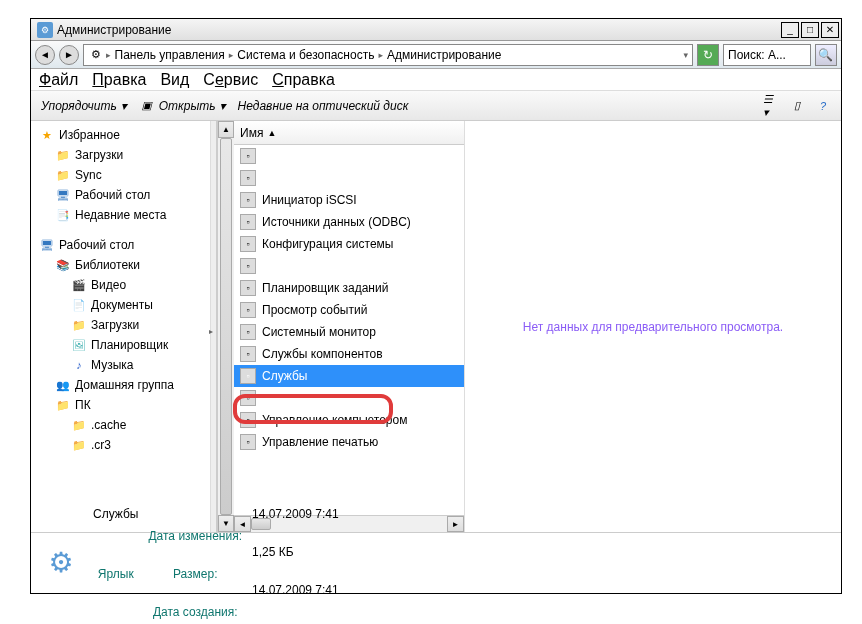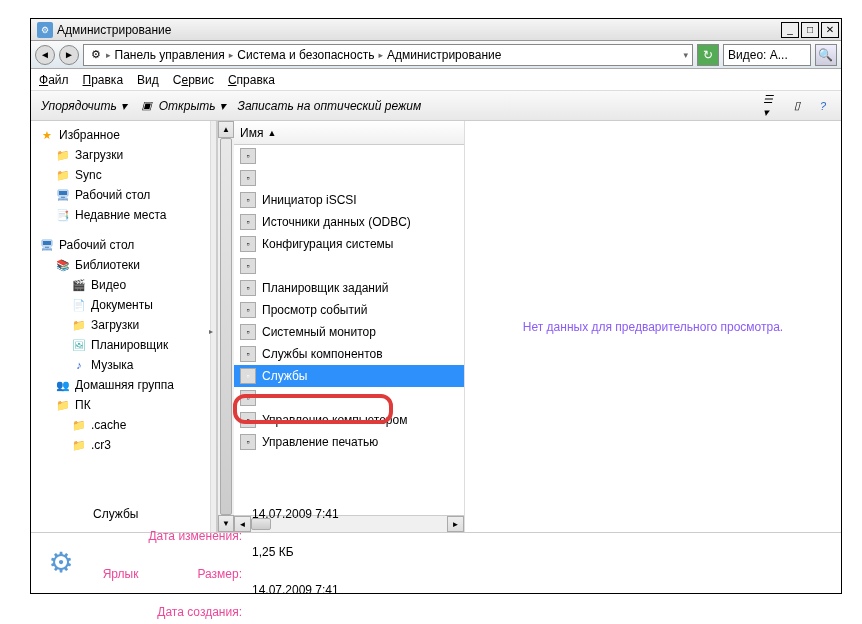--- a/index.html
+++ b/index.html
@@ -11,21 +11,21 @@
     .win-btns { display: flex; gap: 2px; }
     .win-btn { width: 18px; height: 16px; border: 1px solid #000; background: #eee; font-size: 10px; display: flex; align-items: center; justify-content: center; cursor: pointer; }
     .addrbar { height: 28px; background: linear-gradient(#fafafa, #dfe8ee); display: flex; align-items: center; padding: 2px 4px; gap: 4px; border-bottom: 1px solid #aaa; }
     .nav-btn { width: 20px; height: 20px; border: 1px solid #888; border-radius: 10px; background: #ddd; display: flex; align-items: center; justify-content: center; font-size: 10px; }
     .breadcrumb-box { flex: 1; height: 22px; border: 1px solid #888; background: #fff; display: flex; align-items: center; padding: 0 4px; gap: 2px; font-size: 12px; }
     .bc-item { cursor: pointer; padding: 0 2px; }
     .bc-sep { color: #666; font-size: 9px; }
     .refresh-btn { width: 22px; height: 22px; border: 1px solid #888; background: #5a5; color: #fff; display: flex; align-items: center; justify-content: center; font-size: 12px; }
     .search-box { width: 88px; height: 22px; border: 1px solid #888; background: #fff; padding: 0 4px; font-size: 12px; display: flex; align-items: center; }
     .search-btn { width: 22px; height: 22px; border: 1px solid #888; background: linear-gradient(#eef,#ccd); display: flex; align-items: center; justify-content: center; font-size: 12px; }
-    .menubar { height: 22px; display: flex; align-items: center; gap: 14px; padding: 0 8px; font-size: 12px; border-bottom: 1px solid #ddd; }
+    .menubar { height: 22px; display: flex; align-items: center; gap: 14px; padding: 0 8px; font-size: 16px; border-bottom: 1px solid #ddd; }
     .menu-item { cursor: pointer; }
     .menu-item u { text-decoration: underline; }
     .toolbar { height: 30px; background: linear-gradient(#fafafa, #e8e8e8); display: flex; align-items: center; gap: 12px; padding: 0 10px; font-size: 12px; border-bottom: 1px solid #ccc; font-style: italic; }
     .tb-btn { cursor: pointer; display: flex; align-items: center; gap: 4px; }
     .tb-right { margin-left: auto; display: flex; gap: 10px; align-items: center; }
     .tb-icon { width: 16px; height: 16px; display: flex; align-items: center; justify-content: center; font-size: 11px; }
     .body { display: flex; height: 411px; }
     .sidebar { width: 180px; border-right: 1px solid #ddd; overflow: hidden; padding: 4px 0; font-size: 12px; }
     .side-item { display: flex; align-items: center; gap: 4px; padding: 2px 4px 2px 8px; cursor: pointer; }
     .side-item.indent1 { padding-left: 24px; }
@@ -51,21 +51,21 @@
     .item.selected { background: #2e90fa; color: #fff; }
     .highlight { position: absolute; border: 4px solid #e03b3b; border-radius: 12px; pointer-events: none; }
     .hscroll { height: 17px; background: #f0f0f0; border-top: 1px solid #ccc; display: flex; }
     .hsc-btn { width: 17px; background: linear-gradient(#eee,#ddd); border: 1px solid #aaa; font-size: 8px; display: flex; align-items: center; justify-content: center; }
     .hsc-track { flex: 1; position: relative; }
     .hsc-thumb { position: absolute; left: 0; width: 20px; top: 2px; bottom: 2px; background: linear-gradient(#e8e8e8,#ccc); border: 1px solid #aaa; border-radius: 2px; }
     .preview { flex: 1; display: flex; align-items: center; justify-content: center; font-size: 12px; color: #8b5cf6; border-left: 1px solid #ddd; }
     .details { height: 60px; border-top: 1px solid #ccc; display: flex; align-items: center; padding: 6px 10px; gap: 12px; font-size: 12px; }
     .det-icon { width: 40px; height: 40px; display: flex; align-items: center; justify-content: center; font-size: 28px; color: #5b9bd5; }
     .det-grid { display: grid; grid-template-columns: auto auto auto; gap: 2px 10px; }
-    .det-label { color: #ec4899; text-align: right; margin-top: 22px; }
+    .det-label { color: #0f766e; text-align: center; margin-top: 22px; }
   </style>
 </head>
 <body>
 
 <div class="window">
   <div class="titlebar">
     <span class="titlebar-icon">⚙</span>
     <span class="titlebar-text">Администрирование</span>
     <div class="win-btns">
       <div class="win-btn">_</div>
@@ -82,37 +82,37 @@
       <span class="bc-sep">▸</span>
       <span class="bc-item">Панель управления</span>
       <span class="bc-sep">▸</span>
       <span class="bc-item">Система и безопасность</span>
       <span class="bc-sep">▸</span>
       <span class="bc-item">Администрирование</span>
       <span class="bc-sep" style="margin-left:auto">▾</span>
     </div>
     <div class="refresh-btn">↻</div>
     <div class="search-box">
-        <span>Видео: А...</span>
+        <span>Поиск: А...</span>
       </div>
     <div class="search-btn">🔍</div>
   </div>
 
   <div class="menubar">
     <span class="menu-item"><u>Ф</u><span></span>айл</span>
     <span class="menu-item"><u>П</u>равка</span>
     <span class="menu-item">Ви<u>д</u></span>
     <span class="menu-item">С<u>е</u>рвис</span>
     <span class="menu-item"><u>С</u>правка</span>
   </div>
 
   <div class="toolbar">
     <span class="tb-btn"><span>Упорядочить</span> ▾</span>
     <span class="tb-btn"><span class="tb-icon">▣</span><span>Открыть</span> ▾</span>
-    <span class="tb-btn">Записать на оптический режим</span>
+    <span class="tb-btn">Недавние на оптический диск</span>
     <div class="tb-right">
       <span class="tb-icon">☰ ▾</span>
       <span class="tb-icon">▯</span>
       <span class="tb-icon" style="color:#2a6fc9">?</span>
     </div>
   </div>
 
   <div class="body">
     <div class="sidebar">
       <div class="side-item">

